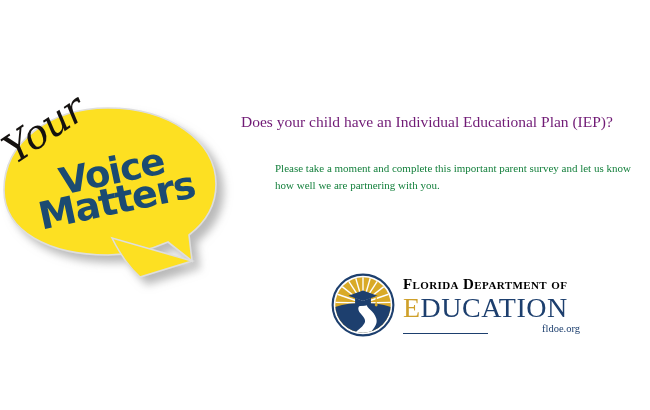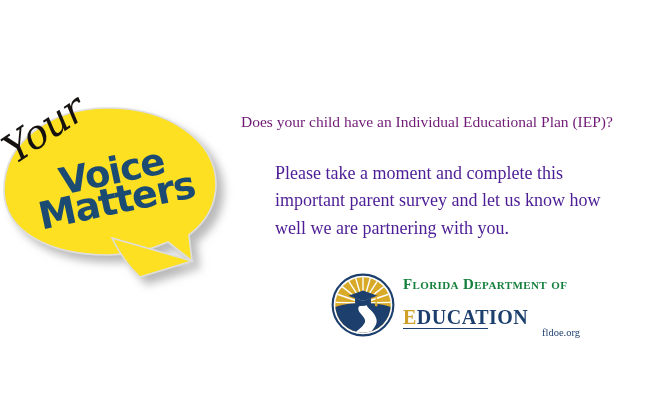--- a/index.html
+++ b/index.html
@@ -93,22 +93,22 @@
     font-size: 15.5px;
     color: #701a75;
     line-height: 1.35;
     white-space: nowrap;
   }
   .paragraph {
     margin-top: 27px;
     margin-left: 34px;
     width: 360px;
     font-family: "Liberation Serif", "DejaVu Serif", serif;
-    font-size: 18px;
-    color: #4c1d95;
+    font-size: 11px;
+    color: #15803d;
     line-height: 1.52;
   }
 
   
   .logo {
     position: absolute;
     left: 330px;
     top: 272px;
     width: 250px;
     height: 70px;
@@ -124,38 +124,38 @@
     margin-left: 7px;
     padding-top: 5px;
     flex: 1 1 auto;
   }
   .logo-line1 {
     font-family: "Liberation Serif", "DejaVu Serif", serif;
     font-variant: small-caps;
     font-weight: 700;
     font-size: 15px;
     letter-spacing: 0.4px;
-    color: #15803d;
+    color: #000000;
     line-height: 1;
     white-space: nowrap;
   }
   .logo-line2 {
     font-family: "Liberation Serif", "DejaVu Serif", serif;
-    font-weight: 700;
-    font-size: 20px;
+    font-weight: 400;
+    font-size: 28px;
     letter-spacing: 0.5px;
     line-height: 1.02;
     color: #1d3f6e;
     white-space: nowrap;
-    margin-top: 15px;
+    margin-top: 2px;
   }
   .logo-line2 .cap-e { color: #cfa02a; }
   .logo-rule-row {
     display: flex;
-    align-items: flex-start;
+    align-items: flex-end;
     margin-top: 1px;
     gap: 48px;
   }
   .logo-rule {
     flex: 1 1 auto;
     height: 1px;
     background: #1d3f6e;
   }
   .logo-url {
     font-family: "Liberation Serif", "DejaVu Serif", serif;

